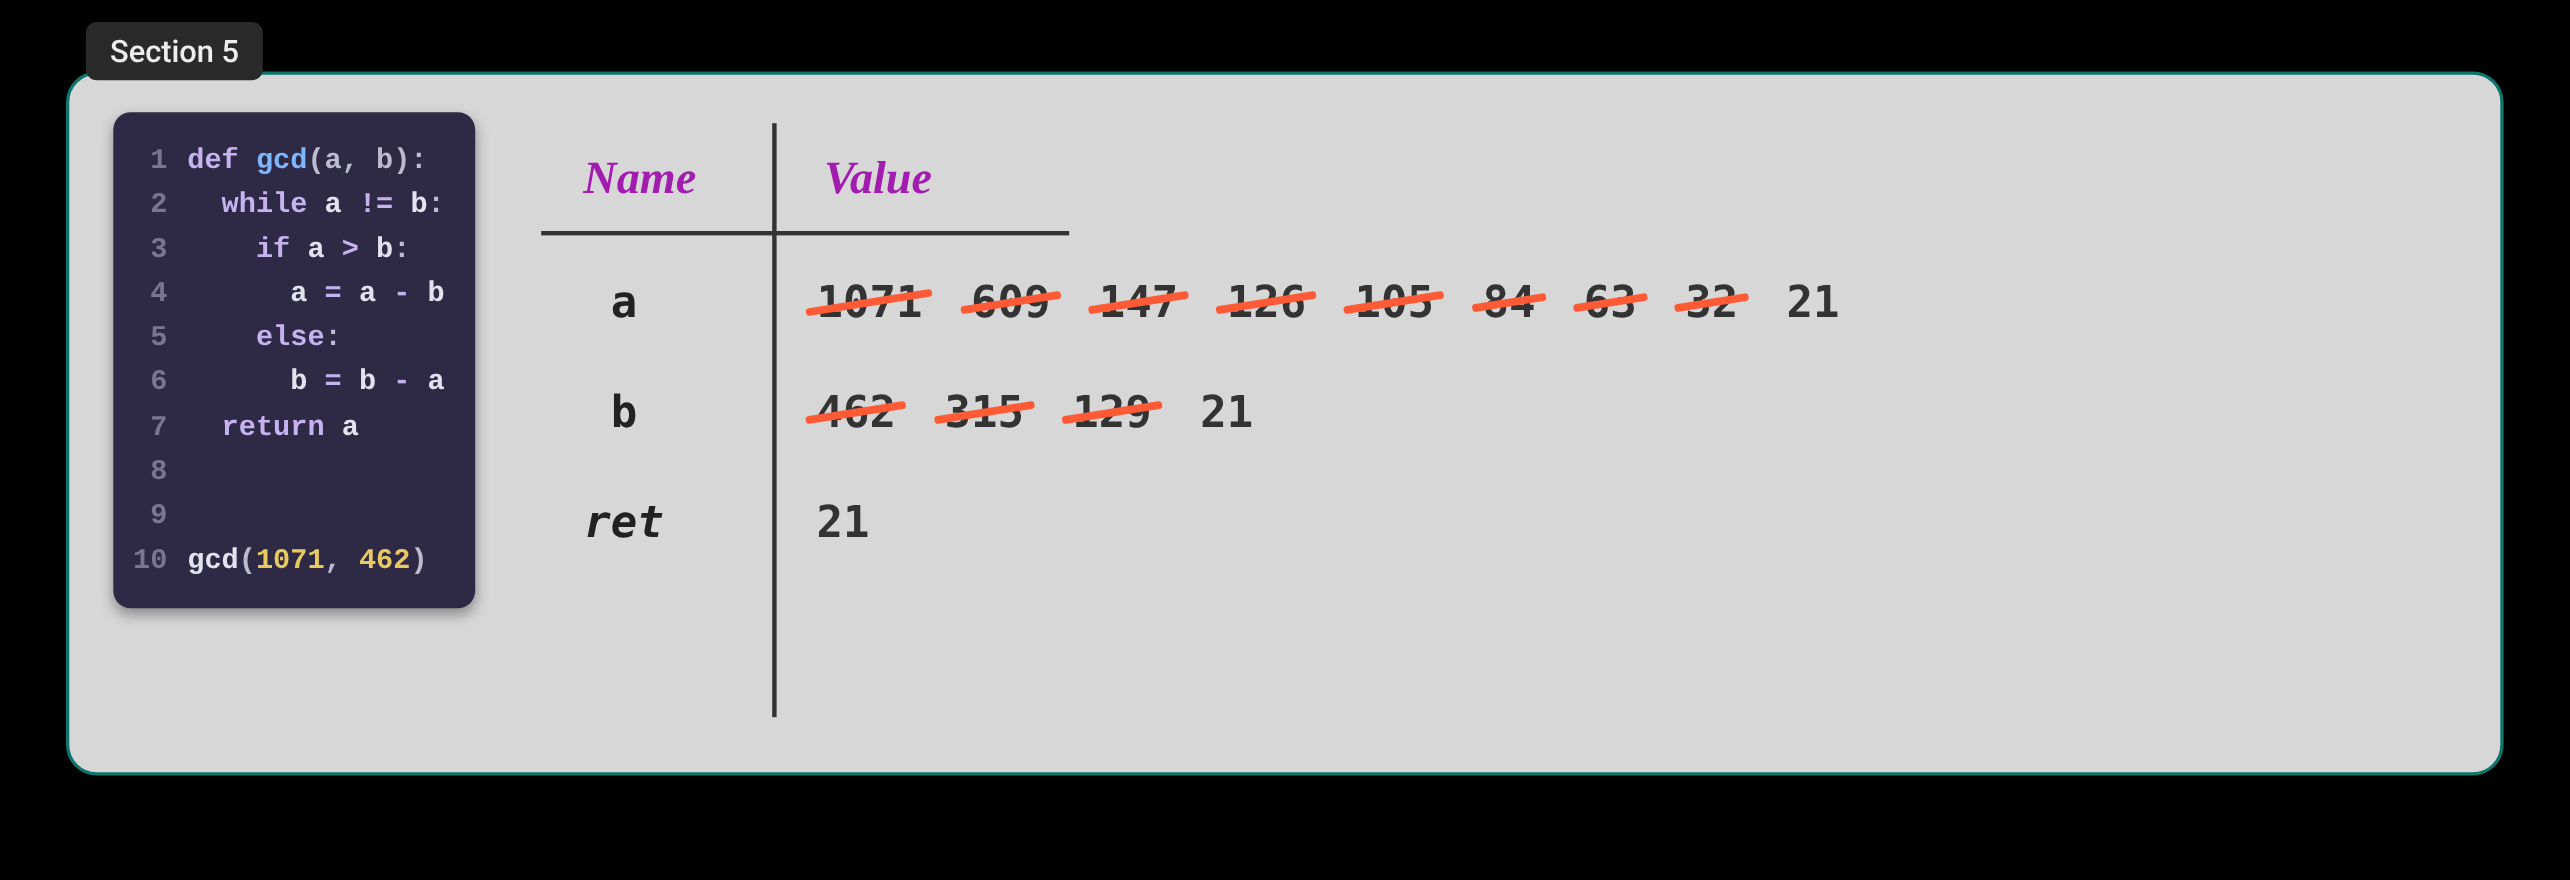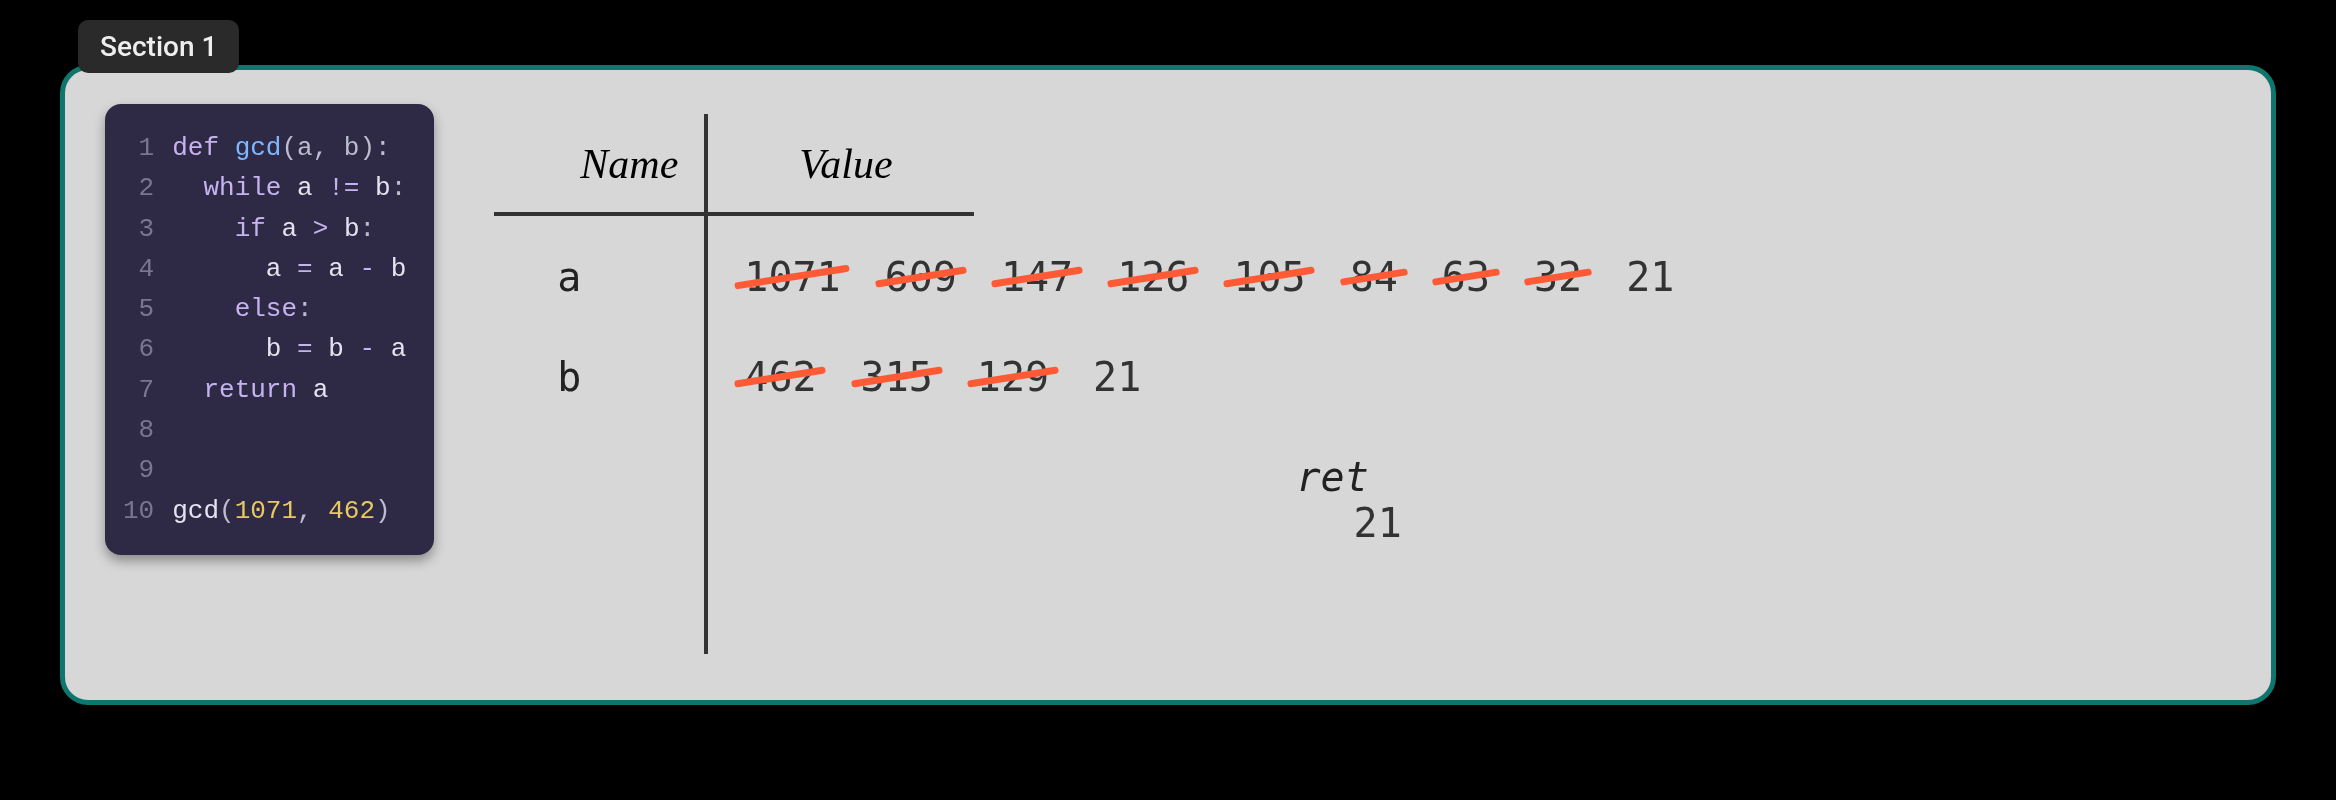--- a/index.html
+++ b/index.html
@@ -13,27 +13,28 @@
     font-weight: 500;
     padding: 10px 22px;
     border-radius: 10px;
     margin-left: 18px;
     margin-bottom: -8px;
     position: relative;
     z-index: 2;
   }
   .panel {
     background: #d7d7d7;
-    border: 5px solid #0f766e;
+    border: 3px solid #0f766e;
     border-radius: 28px;
     padding: 34px 40px 50px 40px;
     display: flex;
     align-items: flex-start;
     gap: 50px;
     height: 640px;
+    font-weight: bold;
   }
   .code-block {
     background: #2e2a46;
     border-radius: 16px;
     padding: 24px 28px 24px 18px;
     box-shadow: 0 6px 12px rgba(0,0,0,0.35);
     font-family: "SFMono-Regular", Consolas, "Liberation Mono", Menlo, monospace;
     font-size: 26px;
     line-height: 1.55;
     color: #e3e3f0;
@@ -66,22 +67,21 @@
     left: 10px;
     top: 108px;
     height: 4px;
     width: 480px;
     background: #333;
   }
   .hdr {
     font-family: "Comic Sans MS", "Segoe Script", cursive;
     font-style: italic;
     font-size: 42px;
-    color: #000000;
-    margin-left: 48px;
+    color: #a21caf;
   }
   .hdr-name { position:absolute; left: 48px; top: 36px; }
   .hdr-value { position:absolute; left: 267px; top: 36px; }
 
   .row {
     position: absolute;
     left: 0;
     right: 0;
     display: flex;
     align-items: center;
@@ -114,27 +114,27 @@
     left: -10px; right: -10px;
     top: 50%;
     height: 7px;
     background: #ff5a36;
     transform-origin: center;
     transform: translateY(-50%) rotate(-9deg);
     border-radius: 3px;
   }
   .row-a { top: 150px; }
   .row-b { top: 250px; }
-  .row-ret { top: 350px; flex-direction: column; }
+  .row-ret { top: 350px; }
 </style>
 </head>
 <body>
 
 <div class="canvas">
-  <div class="section-tab">Section 1</div>
+  <div class="section-tab">Section 5</div>
   <div class="panel">
 
     <div class="code-block" id="code-block"><div><span class="ln">1</span><span class="kw">def </span><span class="fn">gcd</span><span class="pu">(a, b):</span></div><div><span class="ln">2</span>  <span class="kw">while </span><span class="id">a </span><span class="op">!= </span><span class="id">b</span><span class="pu">:</span></div><div><span class="ln">3</span>    <span class="kw">if </span><span class="id">a </span><span class="op">&gt; </span><span class="id">b</span><span class="pu">:</span></div><div><span class="ln">4</span>      <span class="id">a </span><span class="op">= </span><span class="id">a </span><span class="op">- </span><span class="id">b</span></div><div><span class="ln">5</span>    <span class="kw">else</span><span class="pu">:</span></div><div><span class="ln">6</span>      <span class="id">b </span><span class="op">= </span><span class="id">b </span><span class="op">- </span><span class="id">a</span></div><div><span class="ln">7</span>  <span class="kw">return </span><span class="id">a</span></div><div><span class="ln">8</span></div><div><span class="ln">9</span></div><div><span class="ln">10</span><span class="id">gcd</span><span class="pu">(</span><span class="num">1071</span><span class="pu">, </span><span class="num">462</span><span class="pu">)</span></div></div>
 
     <div class="trace">
       <div class="vline"></div>
       <div class="hline"></div>
       <div class="hdr hdr-name">Name</div>
       <div class="hdr hdr-value">Value</div>
       <div id="trace-rows">

